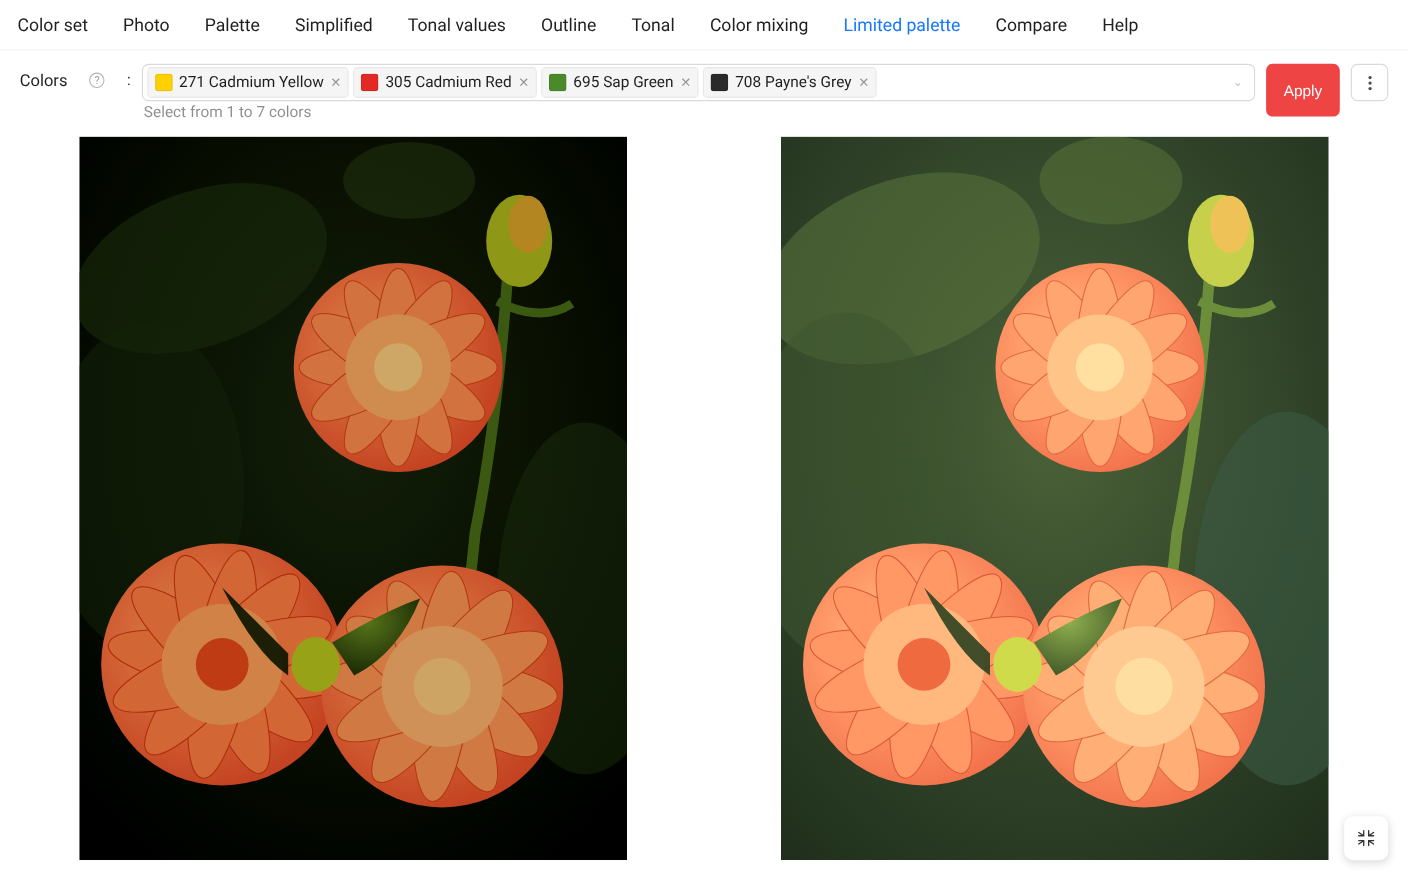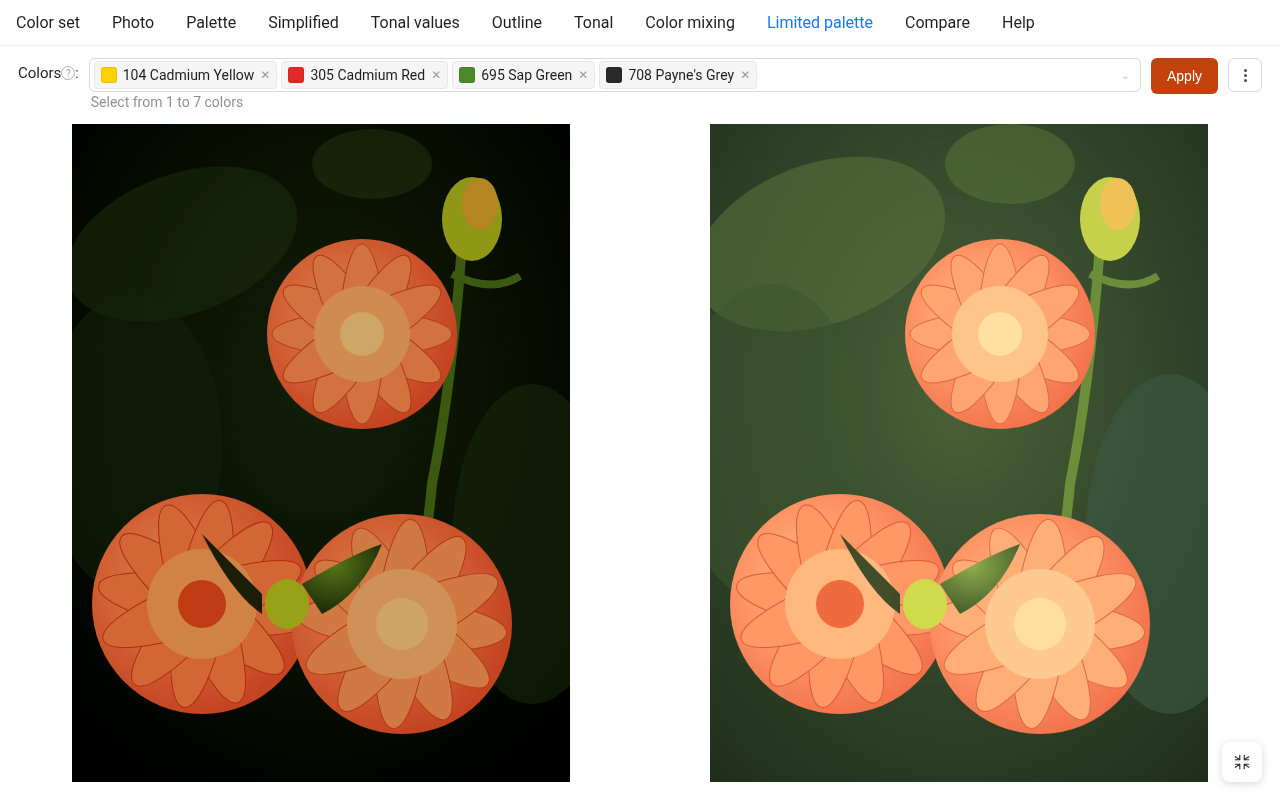--- a/index.html
+++ b/index.html
@@ -57,21 +57,21 @@
 
 .control-row {
   display: flex;
   align-items: flex-start;
   padding: 12px 18px 6px 18px;
   gap: 10px;
 }
 .label-group {
   display: flex;
   align-items: center;
-  gap: 0;
+  gap: 20px;
   padding-top: 6px;
 }
 .label-text { font-size: 15px; }
 .help-icon {
   width: 14px; height: 14px;
   border: 1px solid rgba(0,0,0,0.3);
   border-radius: 50%;
   display: inline-flex;
   align-items: center;
   justify-content: center;
@@ -121,28 +121,28 @@
   border-radius: 3px;
   border: 1px solid rgba(0,0,0,0.08);
 }
 .tag-close {
   color: rgba(0,0,0,0.4);
   font-size: 12px;
   cursor: pointer;
   line-height: 1;
 }
 .apply-btn {
-  background: #c2410c;
+  background: #ef4444;
   color: #fff;
   border: none;
   border-radius: 6px;
   padding: 6px 16px;
   font-size: 14px;
   cursor: pointer;
-  height: 36px;
+  height: 48px;
 }
 .more-btn {
   border: 1px solid #d9d9d9;
   background: #fff;
   border-radius: 6px;
   width: 34px; height: 34px;
   display: flex;
   flex-direction: column;
   align-items: center;
   justify-content: center;
@@ -206,21 +206,21 @@
 <div class="control-row">
   <div class="label-group">
     <span class="label-text">Colors</span>
     <span class="help-icon">?</span>
     <span>:</span>
   </div>
   <div class="select-wrap">
     <div class="select" id="color-select">
       <span class="tag">
           <span class="swatch" style="background: rgb(255, 209, 0);"></span>
-          <span>104 Cadmium Yellow</span>
+          <span>271 Cadmium Yellow</span>
           <span class="tag-close">✕</span>
         </span>
         <span class="tag">
           <span class="swatch" style="background: rgb(227, 41, 38);"></span>
           <span>305 Cadmium Red</span>
           <span class="tag-close">✕</span>
         </span>
         <span class="tag">
           <span class="swatch" style="background: rgb(75, 138, 43);"></span>
           <span>695 Sap Green</span>

